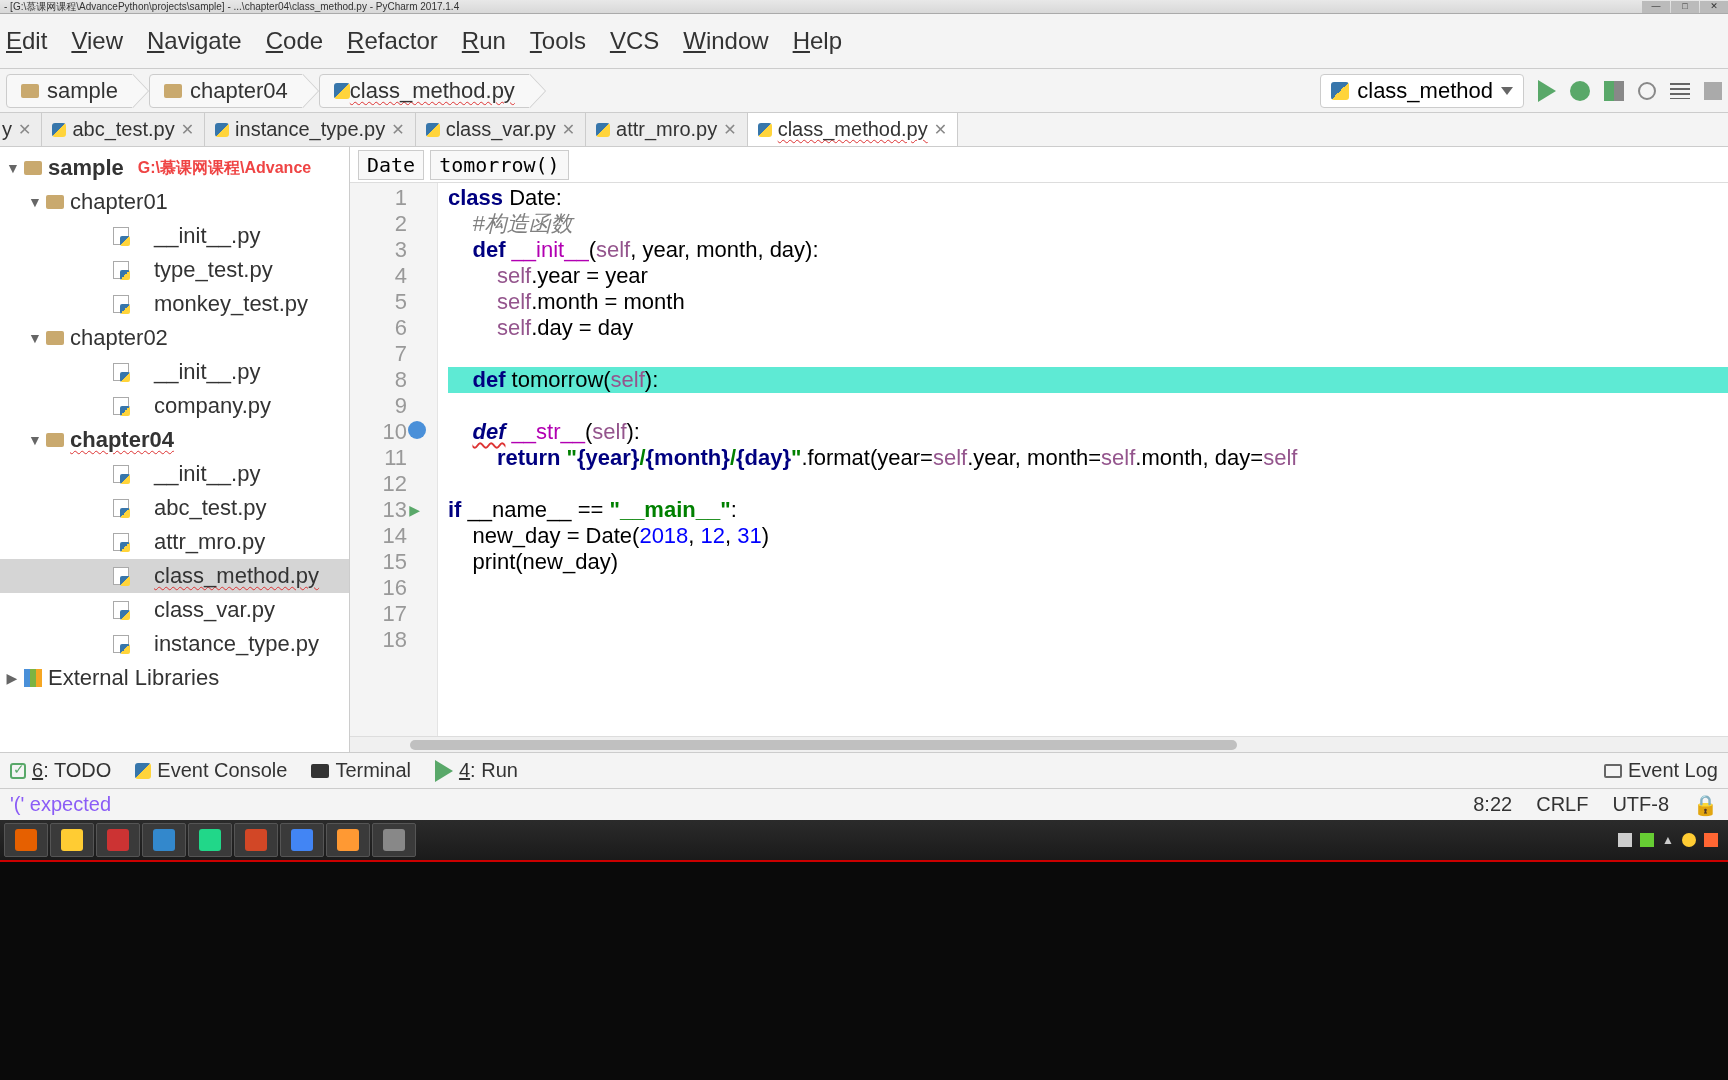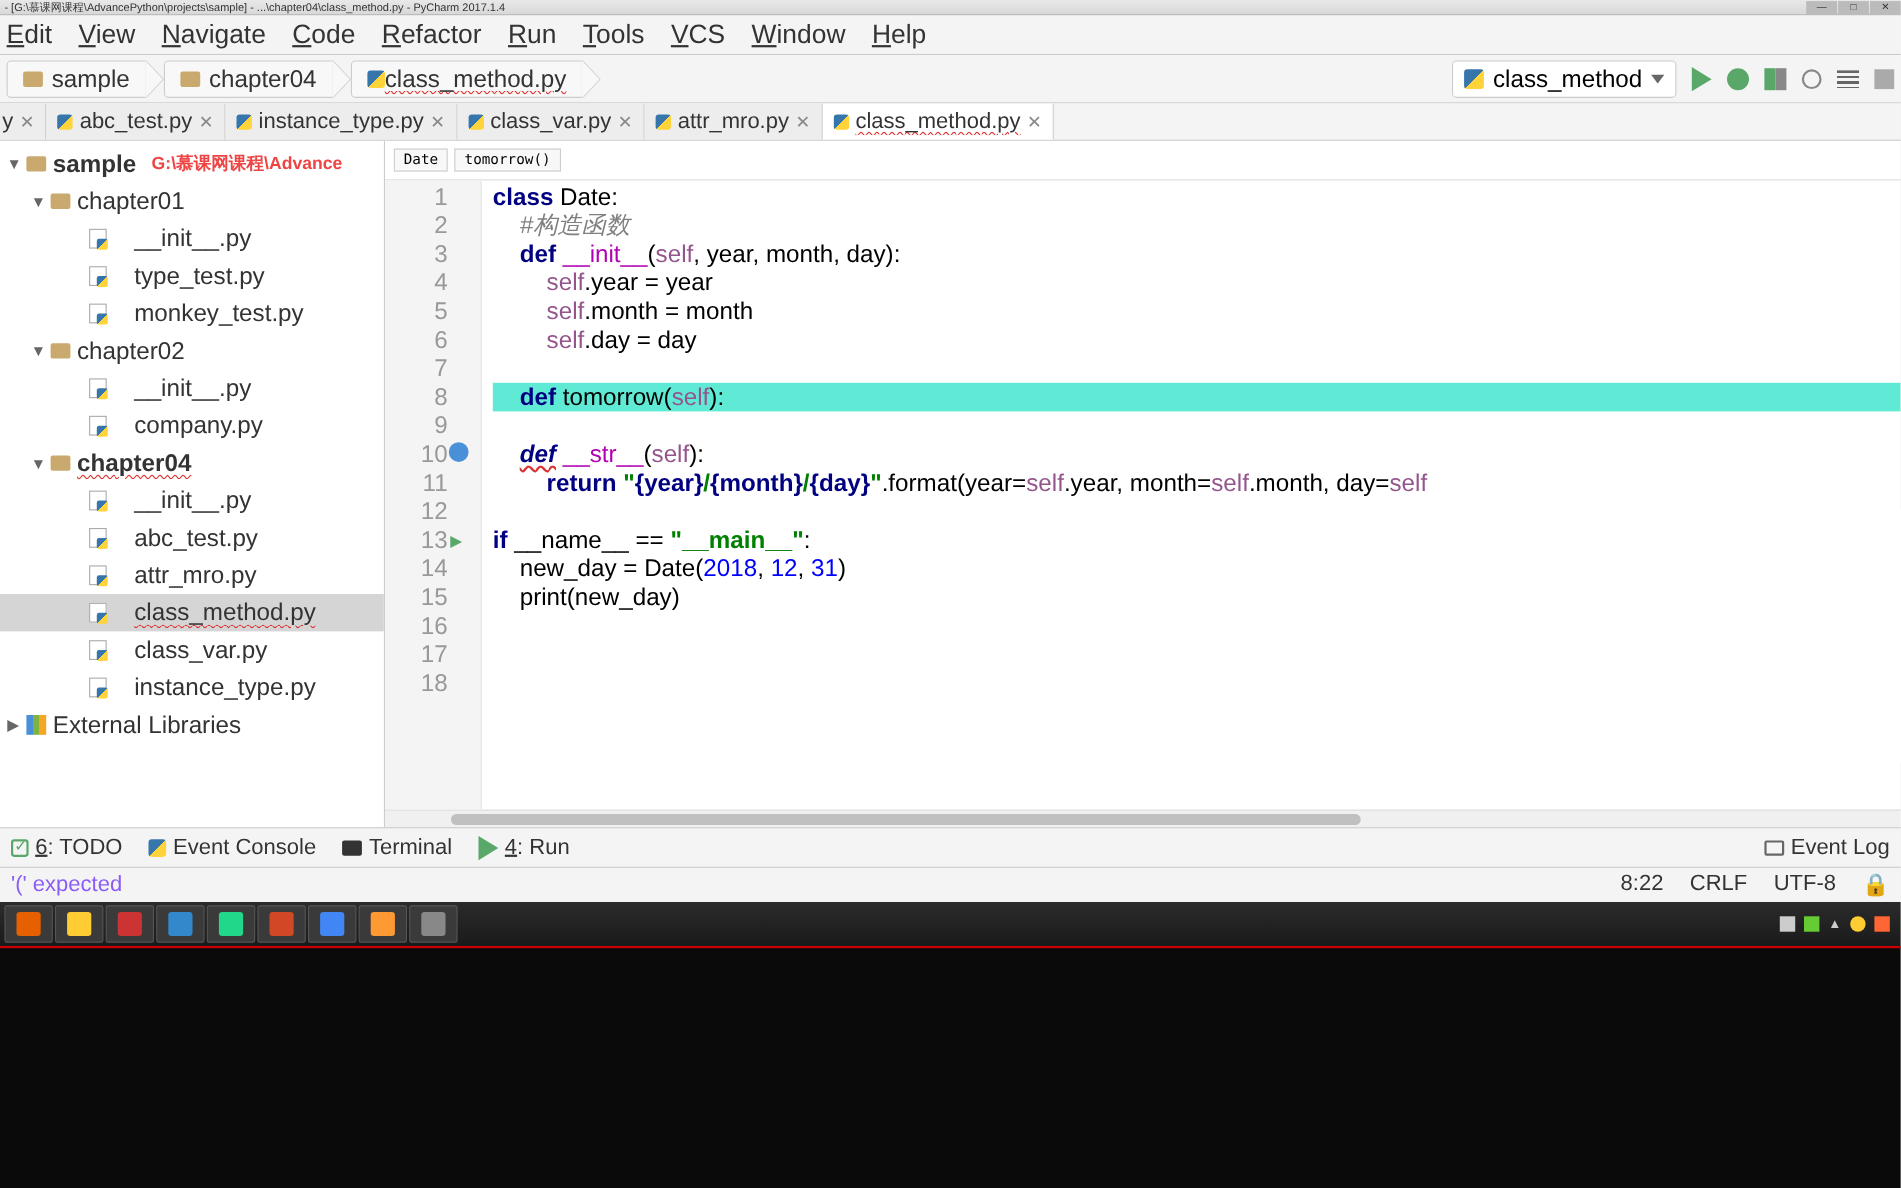--- a/index.html
+++ b/index.html
@@ -2,21 +2,21 @@
 <html><head>
 <meta charset="utf-8">
 <style>
 * { margin: 0; padding: 0; box-sizing: border-box; font-family: "Segoe UI", Arial, sans-serif; }
 body { background: #f0f0f0; width: 1728px; height: 1080px; overflow: hidden; display: flex; flex-direction: column; }
 
 .titlebar { background: linear-gradient(#e8e8e8,#d8d8d8); height: 14px; font-size: 10px; color: #333; padding-left: 4px; display:flex; align-items:center; border-bottom:1px solid #aaa;}
 .win-controls { margin-left:auto; display:flex; gap:1px;}
 .win-btn{width:28px;height:12px;background:#bbb;font-size:9px;text-align:center;}
 
-.menubar { background: #f4f4f4; height: 36px; display: flex; align-items: center; padding: 0 4px; border-bottom: 1px solid #ccc; }
+.menubar { background: #f4f4f4; height: 55px; display: flex; align-items: center; padding: 0 4px; border-bottom: 1px solid #ccc; }
 .menubar span { font-size: 24px; color: #333; padding: 4px 12px; cursor: default;}
 .menubar span:first-child{padding-left:2px;}
 .menubar span u{text-decoration:underline;}
 
 .navbar { background: #f4f4f4; height: 44px; display: flex; align-items: center; border-bottom: 1px solid #ccc; padding:0 6px;}
 .crumb { display:flex; align-items:center; height:34px; border:1px solid #ccc; border-radius:4px 0 0 4px; padding:0 14px; font-size:22px; color:#333; background:#f8f8f8; position:relative; margin-right:16px;}
 .crumb::after{content:"";position:absolute;right:-16px;top:-1px;border-left:16px solid #f8f8f8;border-top:17px solid transparent;border-bottom:17px solid transparent;filter:drop-shadow(1px 0 0 #ccc);}
 .crumb .folder-ico{width:18px;height:14px;background:#c9a96e;border-radius:2px;margin-right:8px;display:inline-block;}
 .run-config{margin-left:auto;border:1px solid #ccc;border-radius:4px;height:34px;display:flex;align-items:center;padding:0 10px;gap:8px;font-size:22px;background:#fff;}
 .py-ico{width:18px;height:18px;background:linear-gradient(135deg,#3776ab 50%,#ffd43b 50%);border-radius:3px;}
@@ -46,27 +46,27 @@
 .sidebar{width:350px;background:#fff;border-right:1px solid #ccc;overflow:auto;}
 .tree{font-size:22px;color:#333;padding-top:4px;}
 .tree-row{display:flex;align-items:center;height:34px;padding-left:6px;gap:6px;white-space:nowrap;cursor:default;}
 .tree-row.selected{background:#d5d5d5;}
 .tree-row .arrow{width:12px;text-align:center;color:#666;font-size:14px;}
 .tree-row .fico{width:18px;height:14px;background:#c9a96e;border-radius:2px;flex-shrink:0;}
 .tree-row .pyfico{width:16px;height:18px;background:#fff;border:1px solid #aaa;position:relative;flex-shrink:0;}
 .tree-row .pyfico::after{content:"";position:absolute;right:-2px;bottom:-2px;width:10px;height:10px;background:linear-gradient(135deg,#3776ab 50%,#ffd43b 50%);border-radius:2px;}
 .tree-row .libico{width:18px;height:18px;background:linear-gradient(90deg,#4a90d9 33%,#7cb342 33% 66%,#f5a623 66%);}
 .tree-row.bold{font-weight:bold;}
-.pad1{padding-left:28px;} .pad2{padding-left:44px;gap:25px;}
+.pad1{padding-left:28px;} .pad2{padding-left:76px;gap:25px;}
 .wavy{text-decoration:underline wavy #d33 1px;text-underline-offset:3px;}
 .dimpath{color:#ef4444;font-size:16px;margin-left:8px;}
 
 .editor-wrap{flex:1;display:flex;flex-direction:column;background:#fff;}
 .breadcrumb-code{height:36px;display:flex;align-items:center;padding-left:8px;gap:6px;border-bottom:1px solid #ddd;}
-.bc-box{border:1px solid #ccc;padding:2px 8px;font-family:"Consolas",monospace;font-size:13px;background:#f8f8f8;}
+.bc-box{border:1px solid #ccc;padding:2px 8px;font-family:"Consolas",monospace;font-size:20px;background:#f8f8f8;}
 .editor{flex:1;display:flex;font-family:"Consolas","Courier New",monospace;font-size:22px;overflow:hidden;position:relative;}
 .gutter{width:88px;background:#f4f4f4;border-right:1px solid #e4e4e4;text-align:right;color:#999;padding-right:30px;line-height:26px;padding-top:2px;position:relative;}
 .gutter .ln{height:26px;}
 .gutter-icon{position:absolute;left:58px;width:18px;height:18px;}
 .override-ico{background:#4a90d9;border-radius:50%;}
 .run-gutter{color:#59a869;font-size:14px;}
 .code{flex:1;padding-left:10px;line-height:26px;padding-top:2px;white-space:pre;overflow:hidden;}
 .code .line{height:26px;}
 .hl-line{background:#5eead4;}
 .kw{color:#000080;font-weight:bold;}

